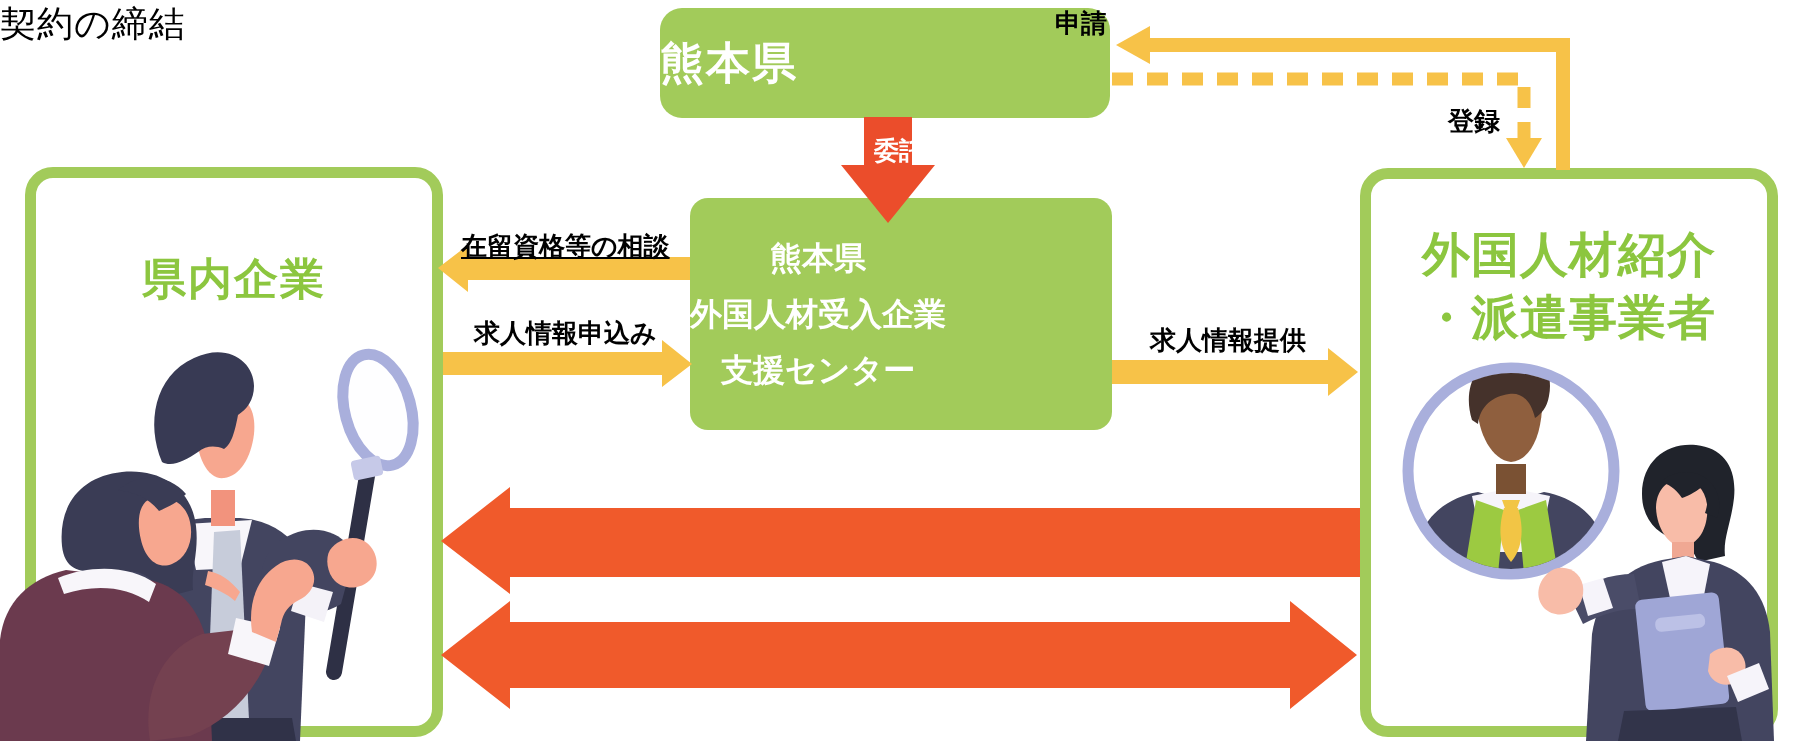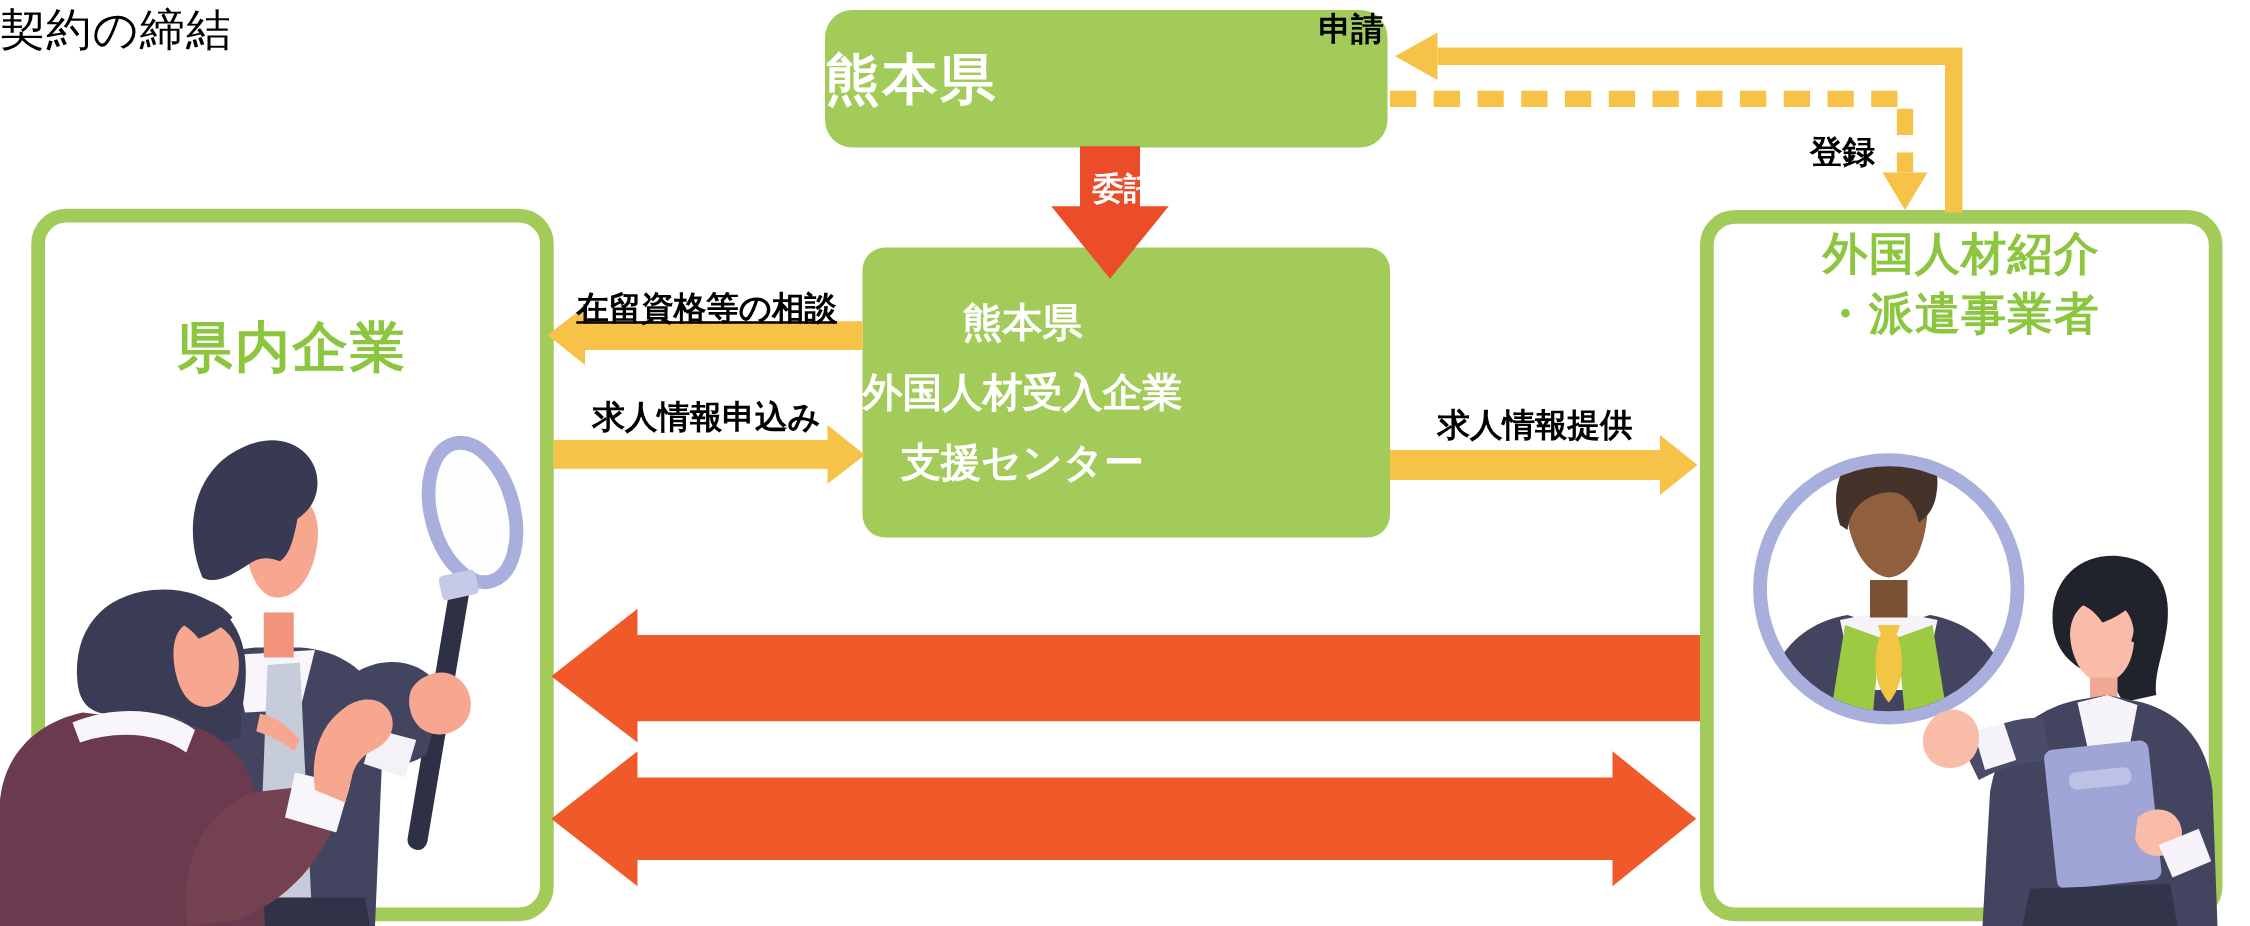--- a/index.html
+++ b/index.html
@@ -17,21 +17,21 @@
   .framebox{
     background:#ffffff;border:11px solid #A2CB5A;border-radius:28px;
     box-sizing:border-box;text-align:center;
   }
   .framebox .title{color:#8CC63F;font-weight:bold;line-height:1.32;}
   #kumamoto-box{left:660px;top:8px;width:450px;height:110px;font-size:44px;letter-spacing:2px;z-index:2;}
   #center-box{left:690px;top:198px;width:422px;height:232px;font-size:32px;line-height:56px;z-index:2;border-radius:18px;}
   #left-box{left:25px;top:167px;width:418px;height:570px;z-index:2;}
   #left-box .title{margin-top:72px;font-size:44px;letter-spacing:2px;}
   #right-box{left:1360px;top:168px;width:418px;height:569px;z-index:2;}
-  #right-box .title{font-size:36px;letter-spacing:1px;}
+  #right-box .title{margin-top:44px;font-size:48px;letter-spacing:1px;}
   
   .lbl{position:absolute;color:#000000;font-weight:bold;font-size:26px;white-space:nowrap;z-index:7;}
   
   .wlbl{position:absolute;color:#ffffff;font-weight:bold;white-space:nowrap;z-index:7;text-align:center;}
   #consignment-label{left:853px;top:134px;width:92px;font-size:25px;}
   #proposal-label{left:510px;top:521px;width:850px;font-size:37px;letter-spacing:1px;}
   #contract-label{left:510px;top:637px;width:780px;font-size:36px;letter-spacing:1px;}
   
   #consignment-shaft{left:864px;top:117px;width:48px;height:50px;background:#EB4D2B;z-index:3;}
   #consignment-head{left:841px;top:165px;width:0;height:0;z-index:3;

